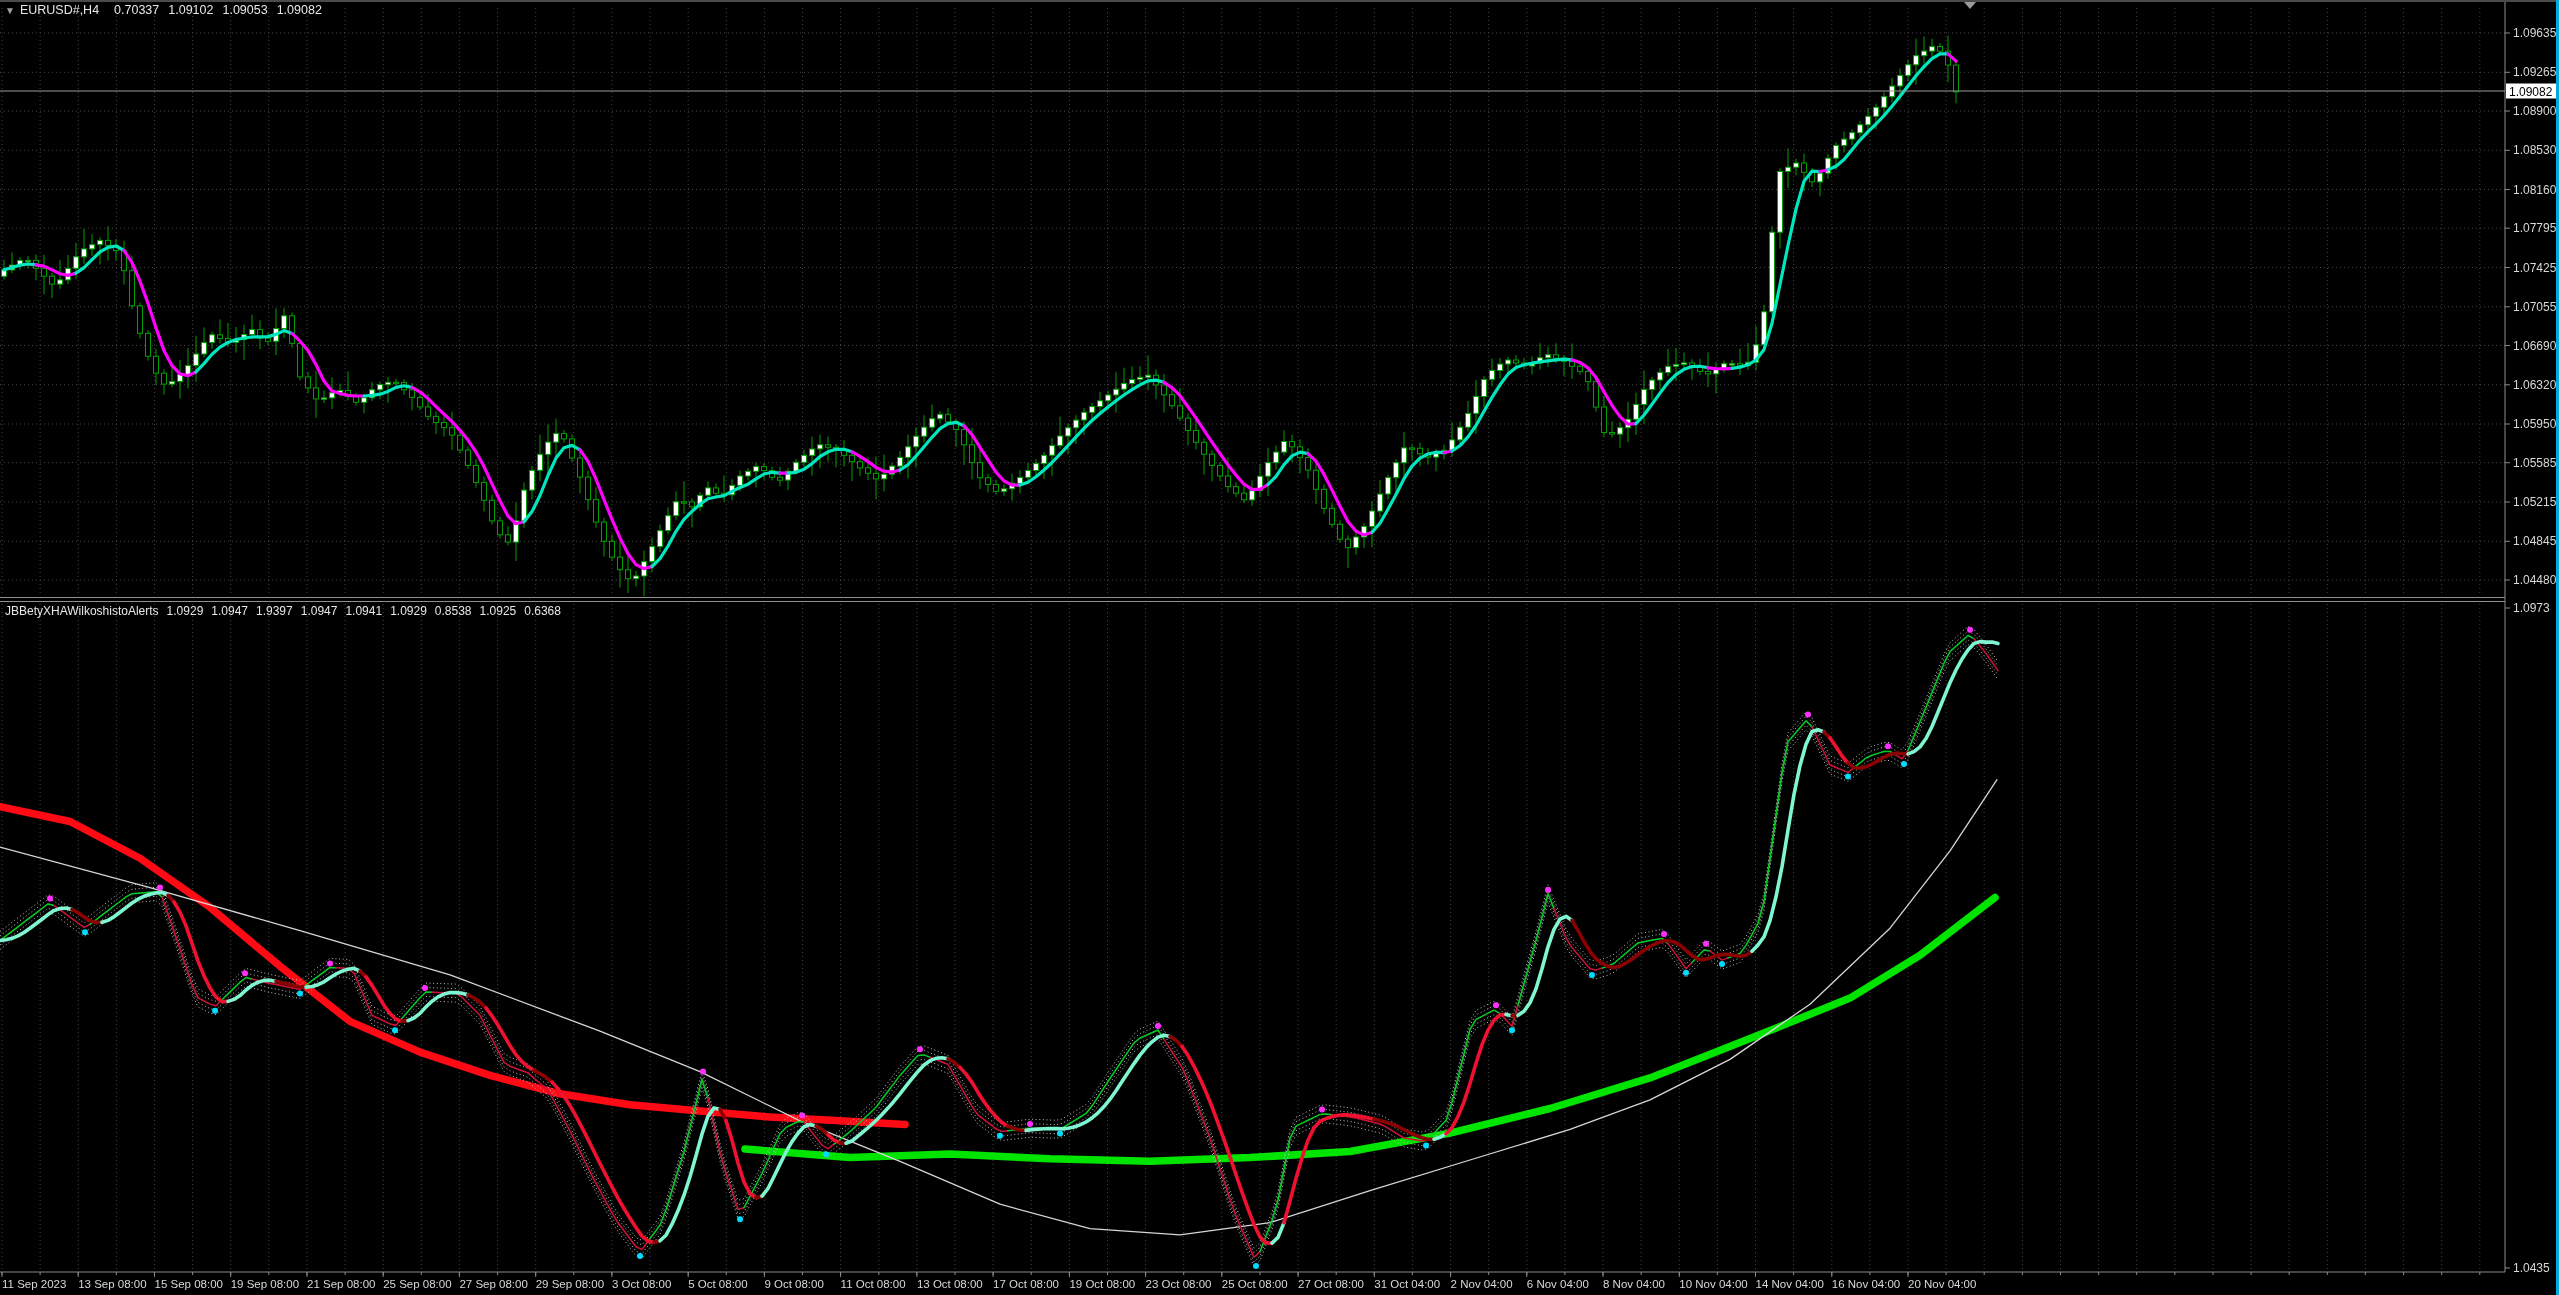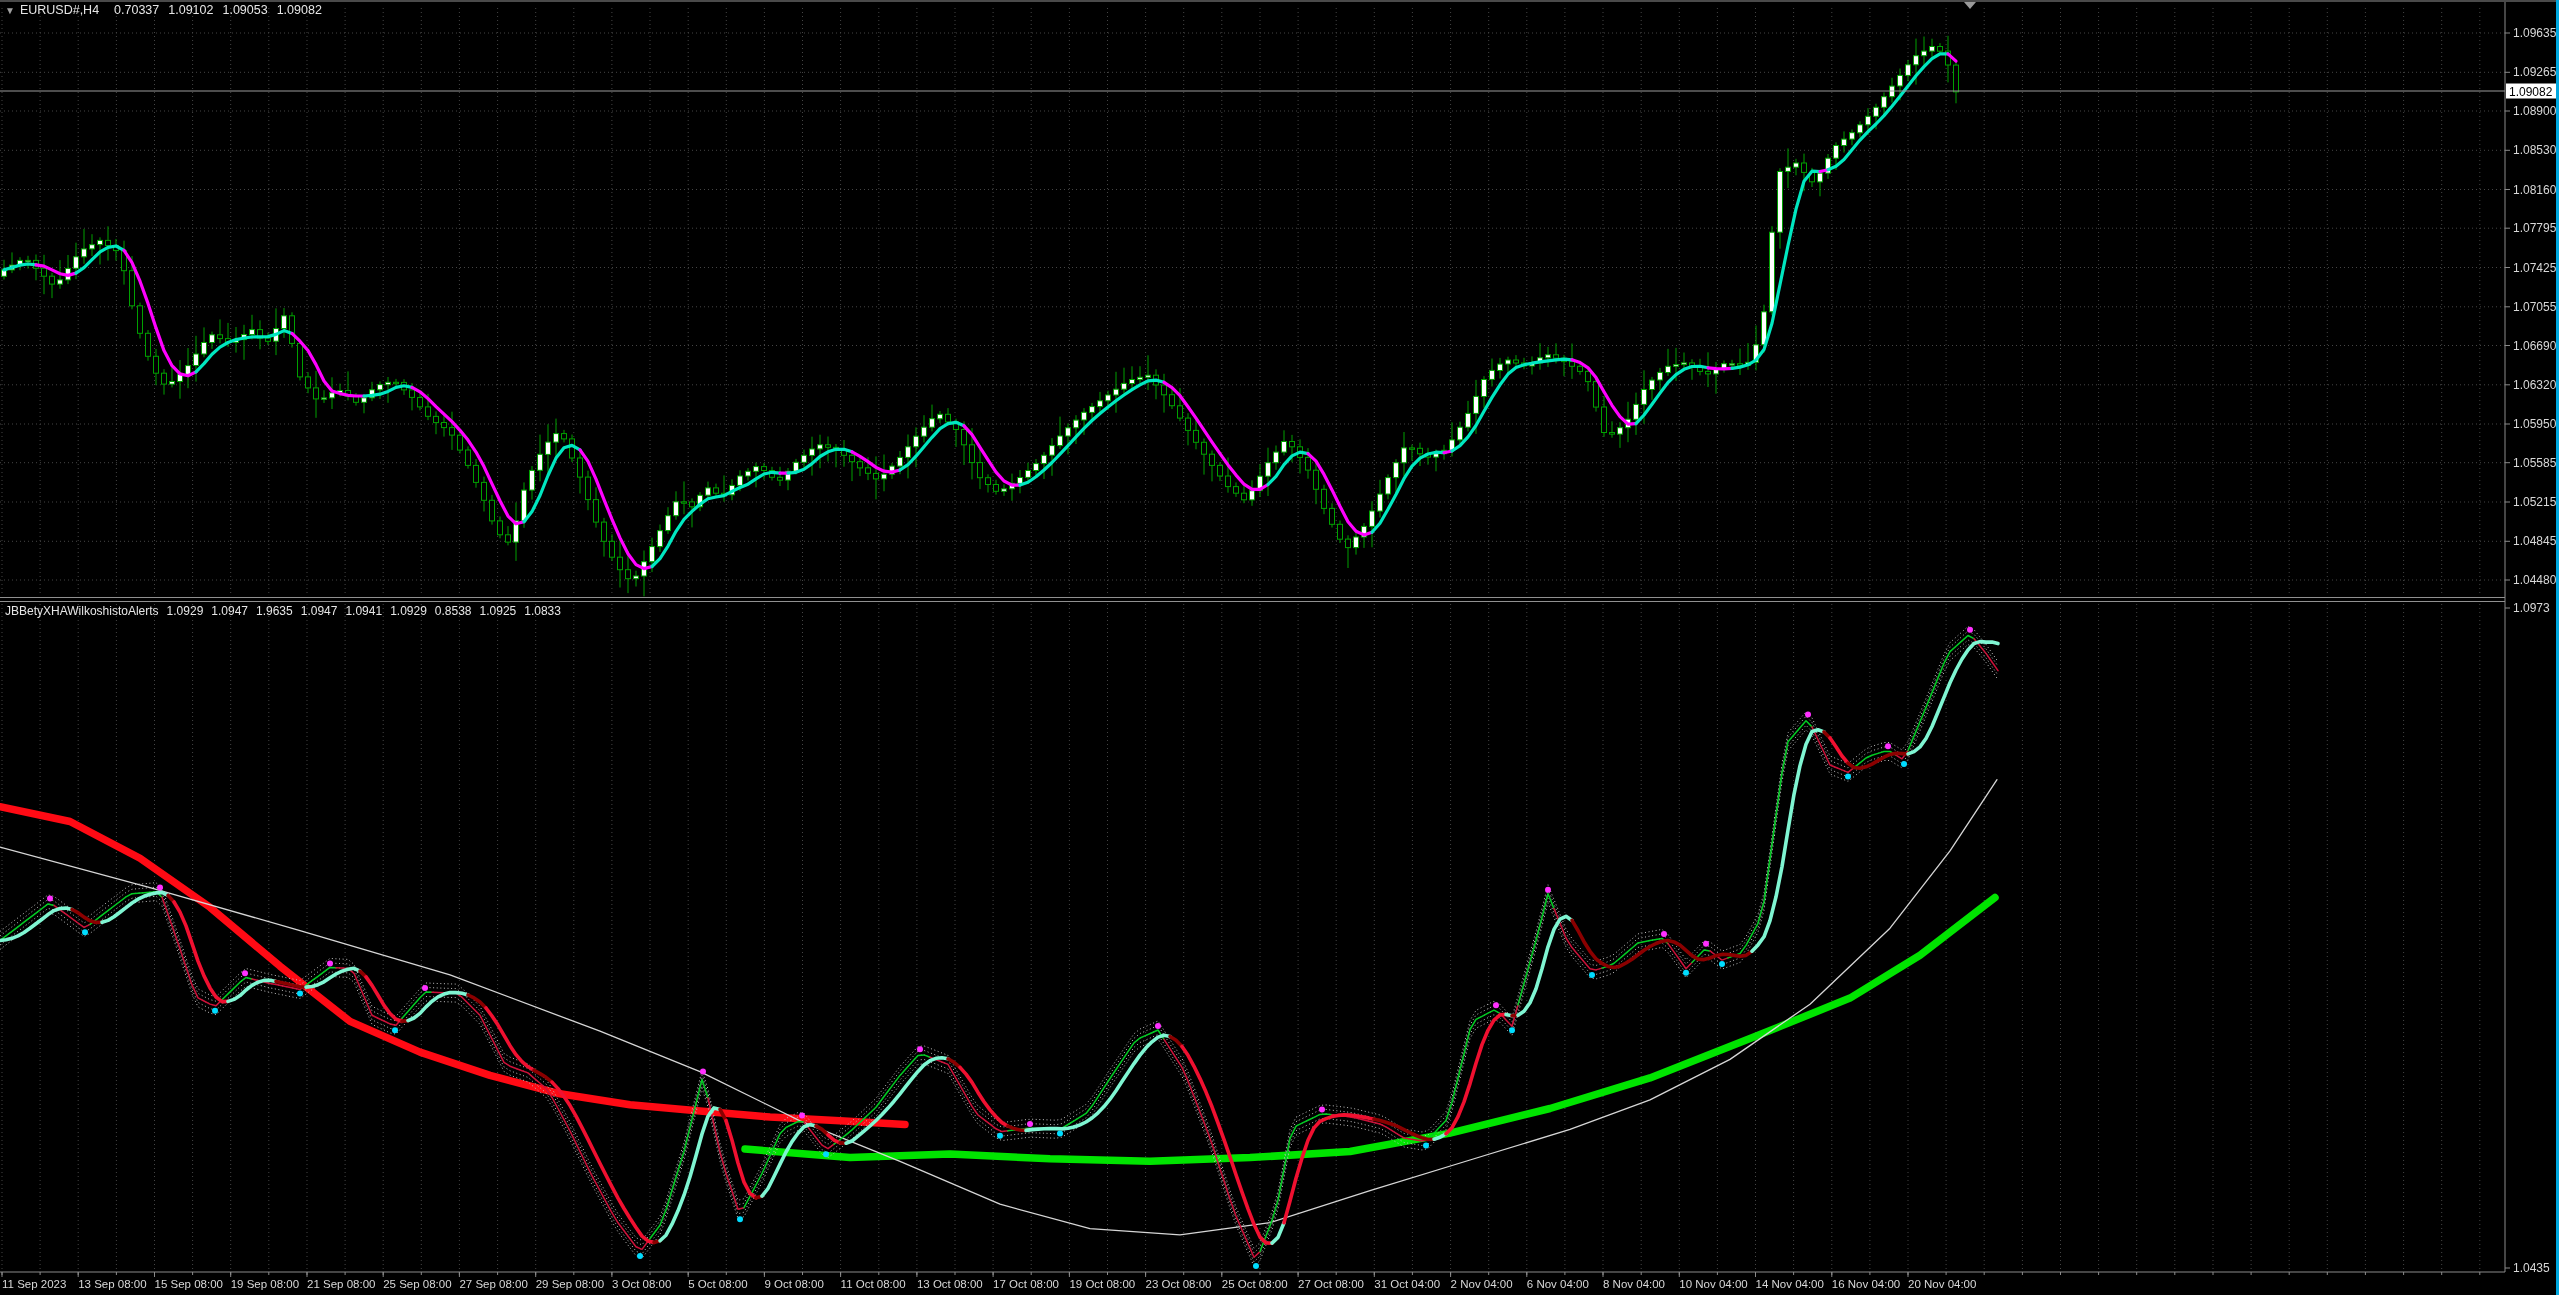--- a/index.html
+++ b/index.html
@@ -998,15 +998,15 @@
         <line x1="1908.0" y1="1272" x2="1908.0" y2="1277" stroke="#8a8a8a"></line>
         <text x="1908.0" y="1288" style="font-size:11.5px">20 Nov 04:00</text>
       </g>
     </svg>
 
   <div id="main-header" class="hdr">
     <span class="menu-ico">▼</span><span class="sym">EURUSD#,H4</span><span>0.70337</span><span>1.09102</span><span>1.09053</span><span>1.09082</span>
   </div>
 
   <div id="sub-header" class="hdr">
-    <span>JBBetyXHAWilkoshistoAlerts</span><span id="ind-values"><span>1.0929</span><span>1.0947</span><span>1.9635</span><span>1.0947</span><span>1.0941</span><span>1.0929</span><span>0.8538</span><span>1.0925</span><span>1.0833</span></span>
+    <span>JBBetyXHAWilkoshistoAlerts</span><span id="ind-values"><span>1.0929</span><span>1.0947</span><span>1.9397</span><span>1.0947</span><span>1.0941</span><span>1.0929</span><span>0.8538</span><span>1.0925</span><span>0.6368</span></span>
   </div>
 </div>
 
 </body></html>

